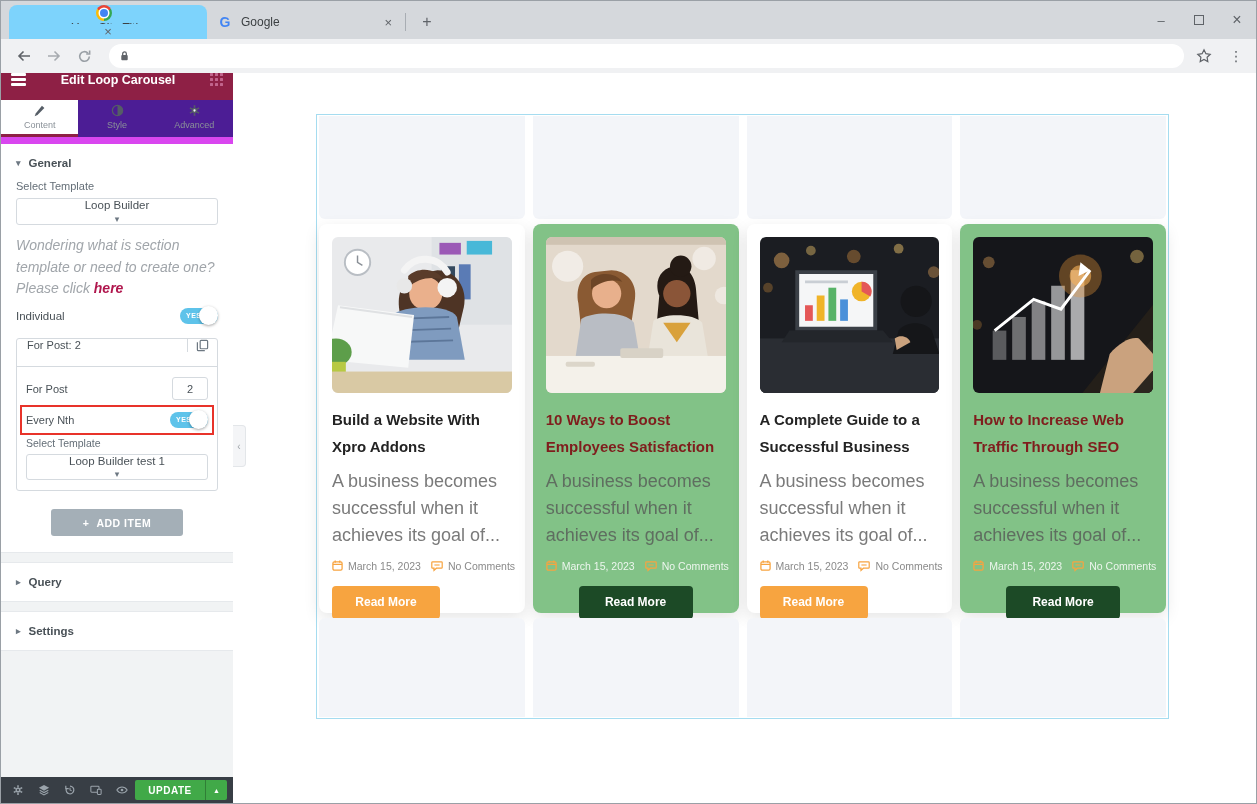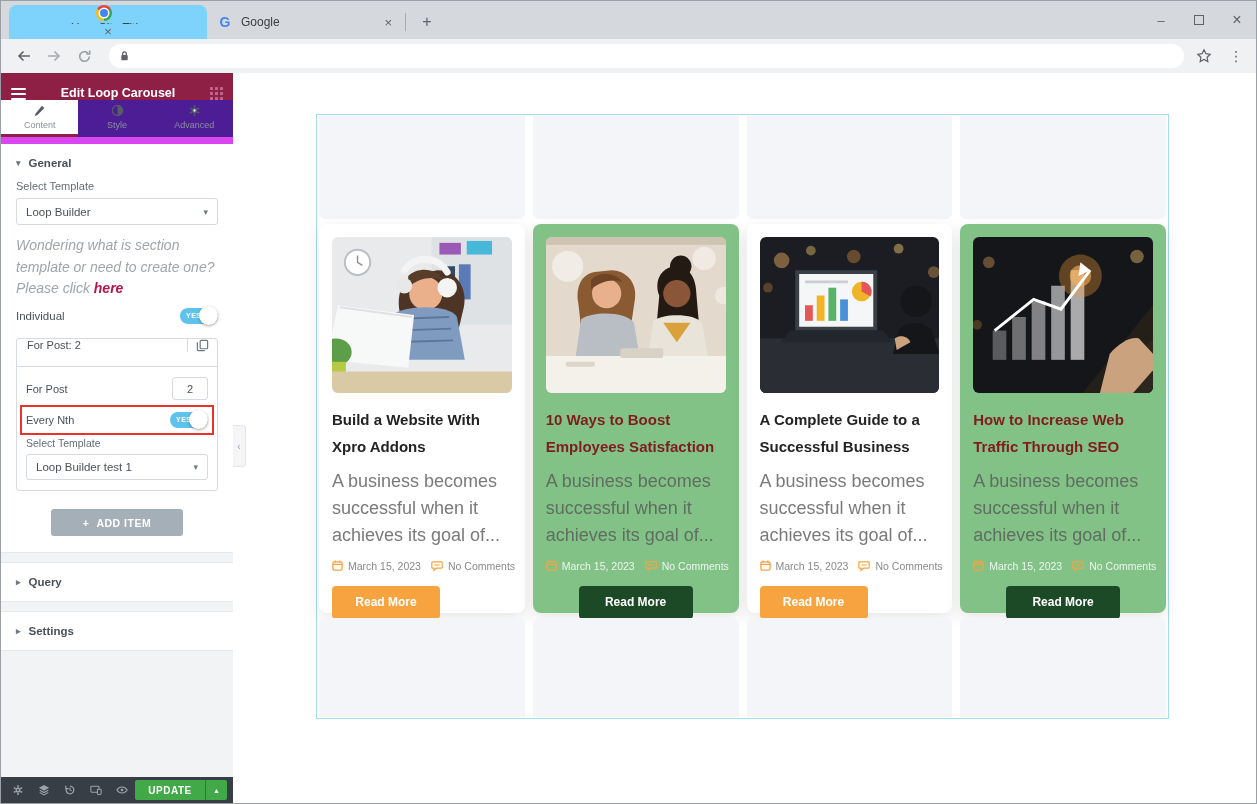--- a/index.html
+++ b/index.html
@@ -29,37 +29,37 @@
   .urlbar { flex:1; height:24px; background:#fff; border-radius:12px; display:flex; align-items:center; padding:0 10px; margin:0 8px; }
   .toolbar-right { display:flex; align-items:center; }
   .star-btn { width:24px; height:24px; display:flex; align-items:center; justify-content:center; margin-right:10px; }
   .kebab-btn { width:20px; height:24px; display:flex; align-items:center; justify-content:center; font-size:14px; color:#5f6368; }
 
   
   .main { flex:1; display:flex; min-height:0; }
 
   
   .panel { width:232px; flex:none; background:#fff; display:flex; flex-direction:column; position:relative; font-size:11.5px; color:#495157; }
-  .p-header { height:27px; background:#8e2045; display:flex; align-items:flex-end; padding:0 10px; flex:none; }
+  .p-header { height:27px; background:#8e2045; display:flex; align-items:flex-start; padding:0 10px; flex:none; }
   .hamburger { width:15px; display:flex; flex-direction:column; gap:2.5px; cursor:pointer; }
   .hamburger span { height:2.5px; background:#fff; border-radius:1px; }
   .p-title { flex:1; text-align:center; color:#fff; font-weight:bold; font-size:12.5px; }
   .apps-icon { width:13px; height:13px; display:grid; grid-template-columns:repeat(3,1fr); gap:1.5px; cursor:pointer; }
   .apps-icon i { background:#c2648c; border-radius:0.5px; }
   .p-tabs { height:44px; background:#4c1d95; display:flex; flex:none; border-bottom:7px solid #d946ef;justify-content:flex-end; }
   .p-tab { flex:1; display:flex; flex-direction:column; align-items:center; justify-content:center; gap:3px; cursor:pointer; border-bottom:3px solid transparent; }
   .p-tab.active { background:#fff; border-bottom-color:#8e2045; }
   .p-tab .lbl { font-size:9px; color:#8a9198; }
   .p-tab svg { width:13px; height:13px; }
 
   .sec-head { display:flex; align-items:center; gap:8px; padding:13px 15px 11px; font-weight:bold; font-size:11.5px; color:#495157; cursor:pointer; }
   .sec-head .caret { font-size:9px; color:#6d7882; }
   .p-body { padding:0 15px; }
   .ctl-label { font-size:11px; color:#646e77; margin-bottom:6px; }
-  .selectbox { height:27px; border:1px solid #d5dadf; border-radius:3px; background:#fff; display:flex; align-items:center; padding:0 9px; font-size:11.5px; color:#495157; cursor:pointer; }
+  .selectbox { height:27px; border:1px solid #d5dadf; border-radius:3px; background:#fff; display:flex; align-items:center; padding:0 9px; font-size:11.5px; color:#495157; cursor:pointer;flex-direction:column; }
   .selectbox .val { flex:1; }
   .selectbox .caret { font-size:9px; color:#6d7882; }
   .hint { font-style:italic; font-size:14px; line-height:1.55; color:#a0a5aa; margin:10px 0 6px; }
   .hint .link { color:#b0164d; font-weight:bold; cursor:pointer; }
   .toggle-row { display:flex; align-items:center; justify-content:space-between; margin:8px 0 14px; }
   .toggle { width:38px; height:16px; border-radius:9px; background:#5ec3ea; position:relative; cursor:pointer; flex:none; }
   .toggle .yes { position:absolute; left:6px; top:4px; font-size:7px; font-weight:bold; color:#fff; letter-spacing:0.5px; }
   .toggle .knob { position:absolute; right:0; top:-2px; width:19px; height:19px; border-radius:50%; background:#fff; box-shadow:0 1px 3px rgba(0,0,0,0.35); }
 
   .repeater { border:1px solid #d5dadf; border-radius:3px; margin-top:2px; }

